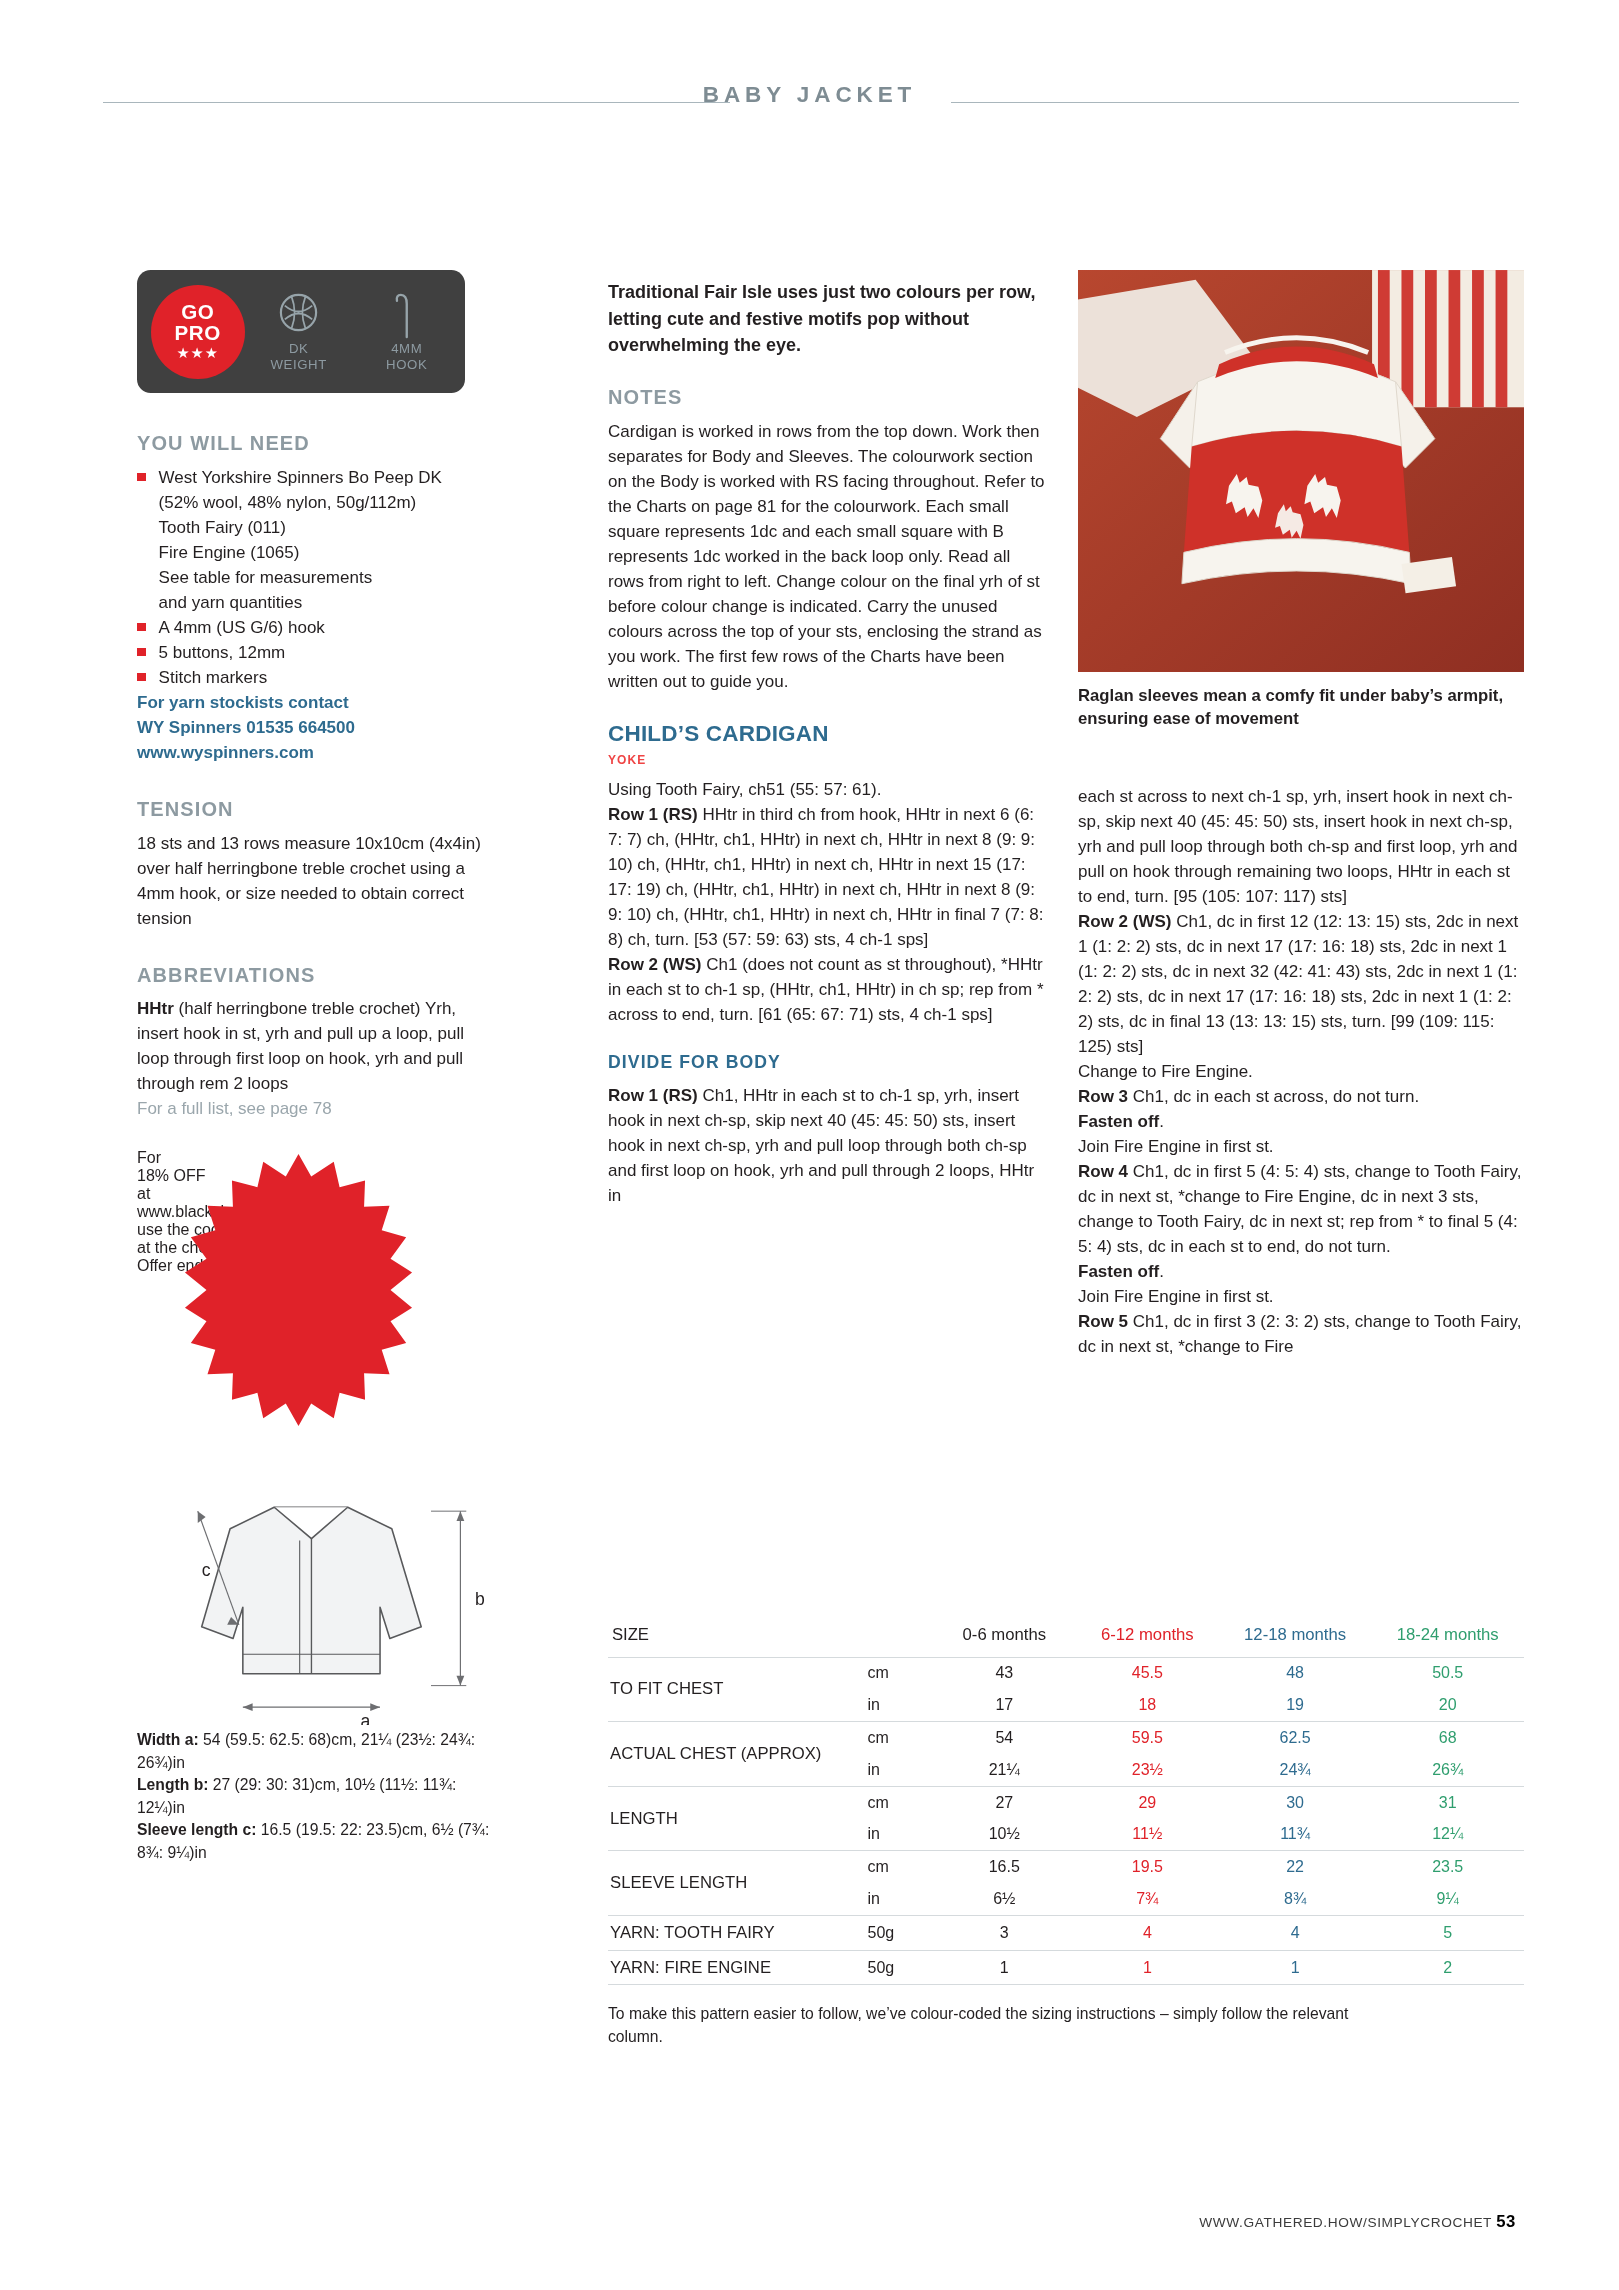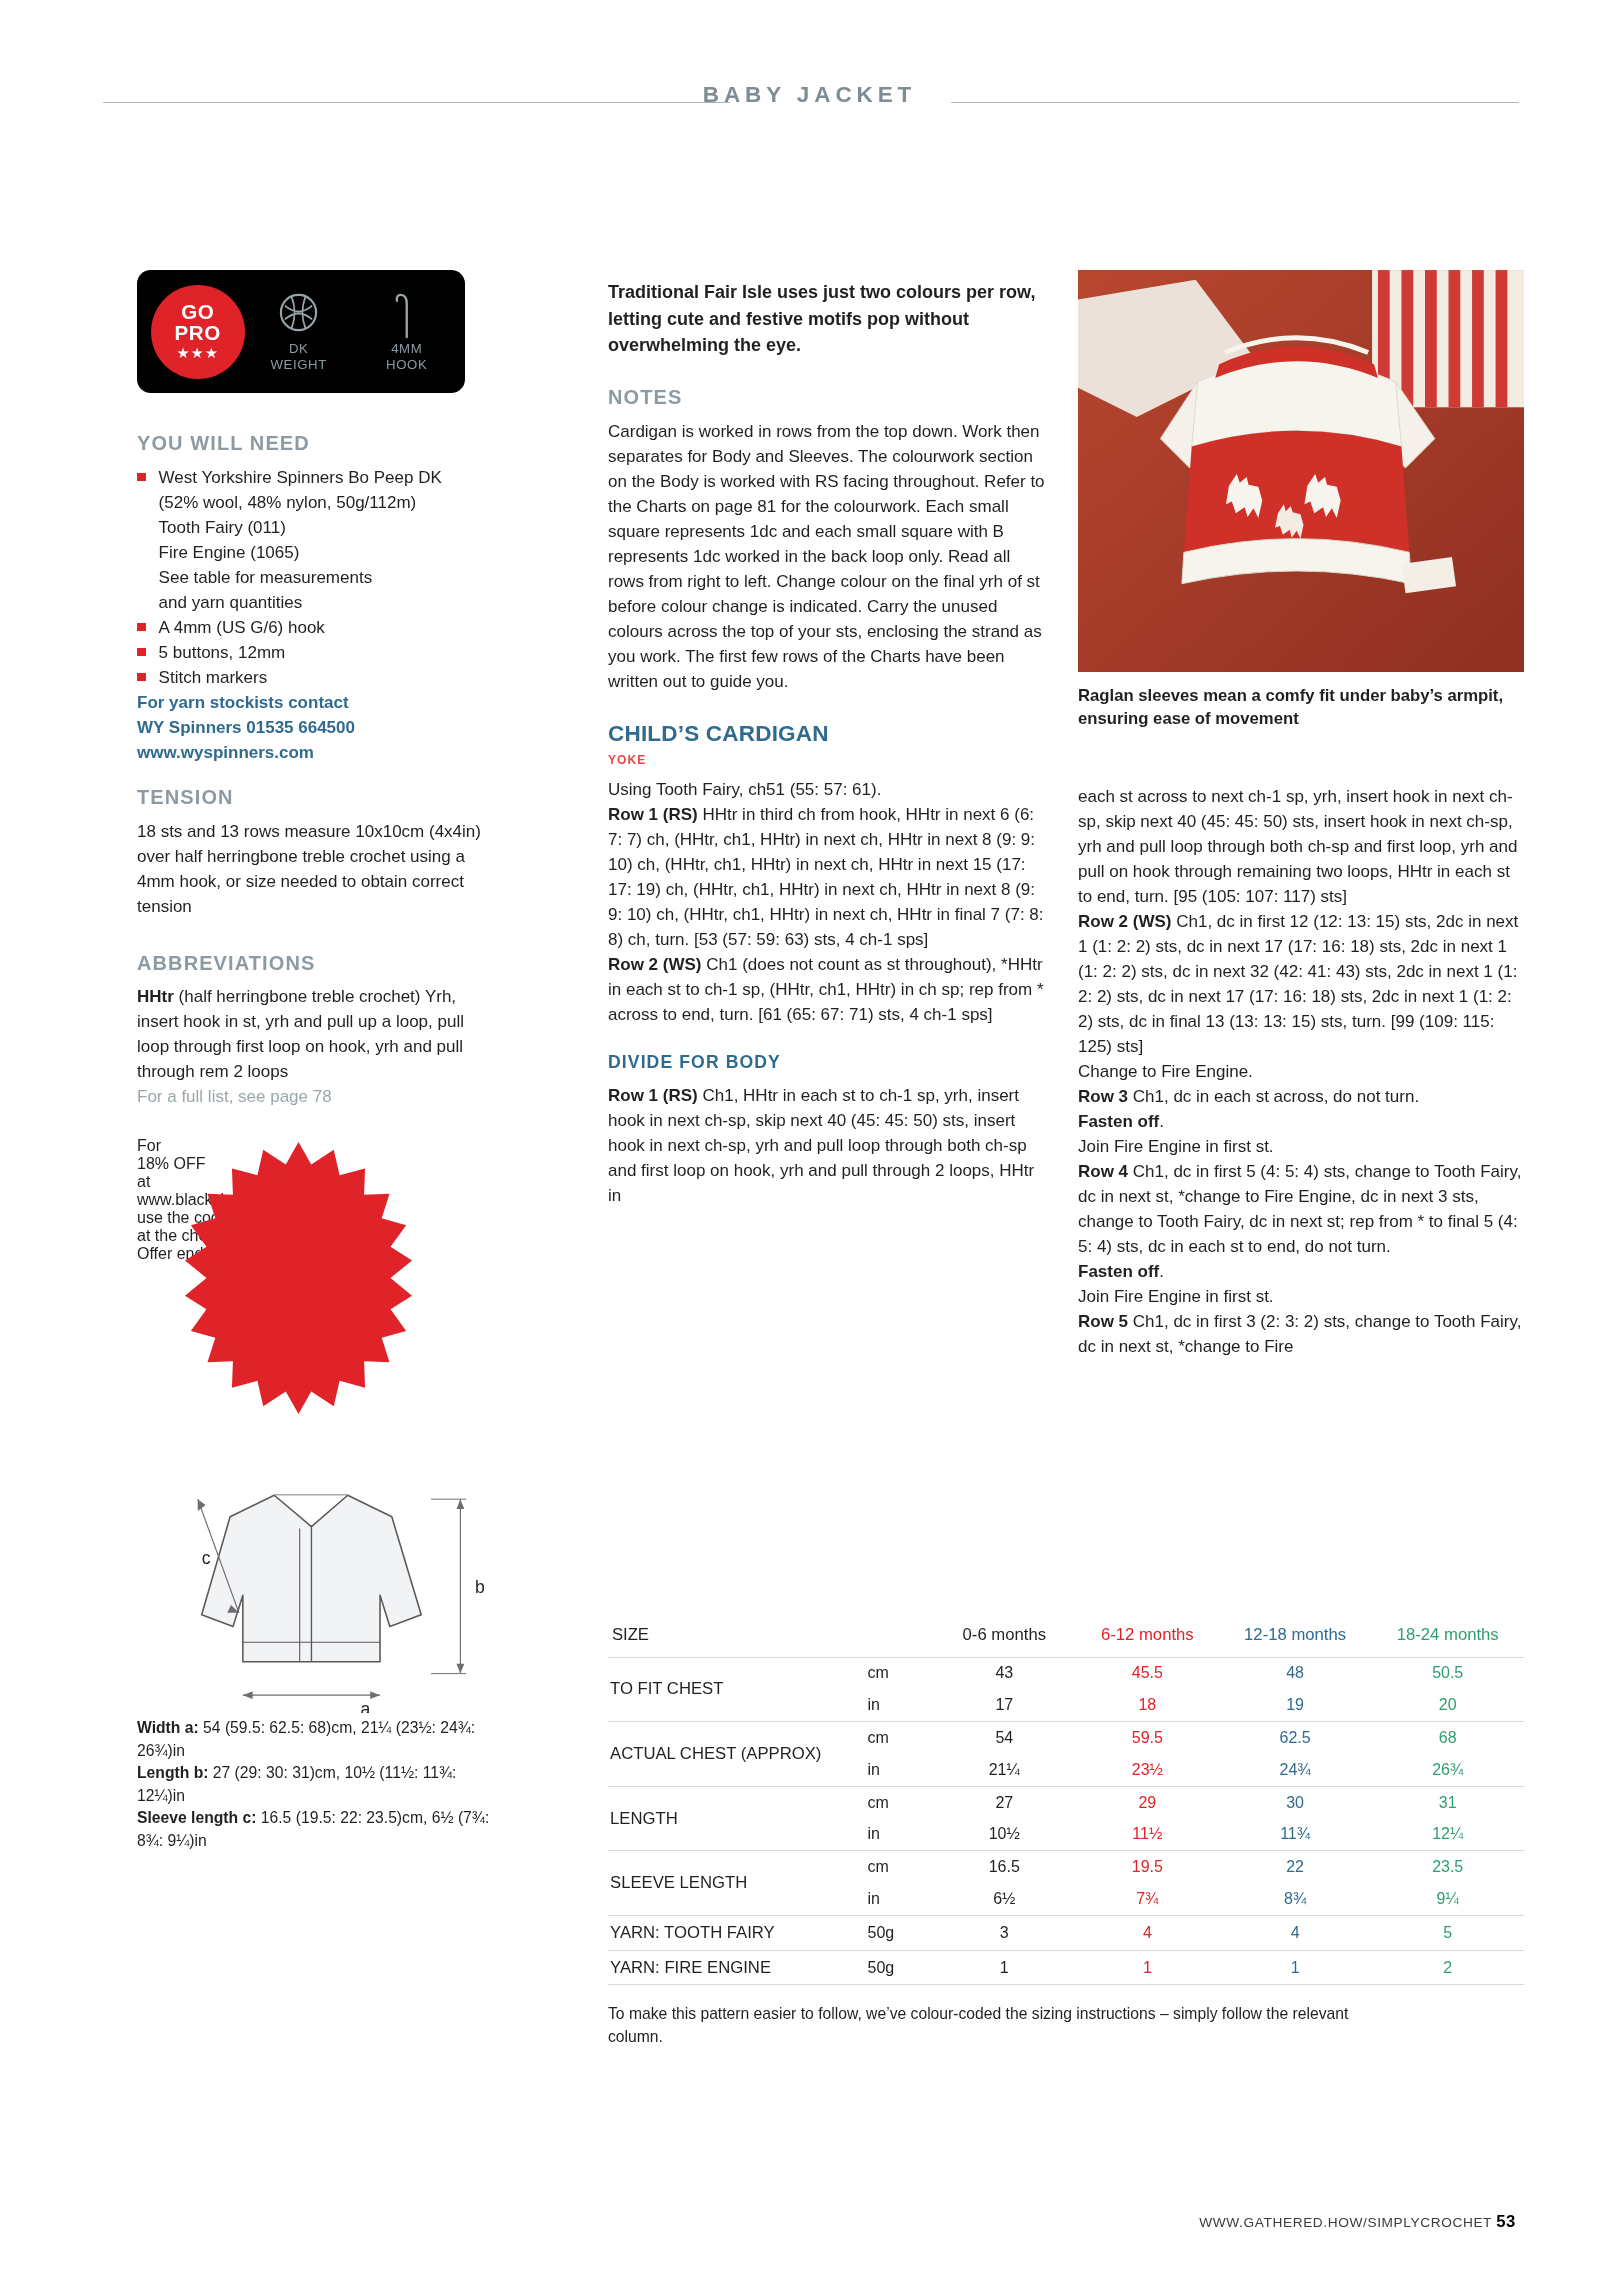--- a/index.html
+++ b/index.html
@@ -32,21 +32,21 @@
     font-weight:bold; margin:0 0 9.8px 0;
   }
   p, li { font-size:17px; line-height:25px; margin:0; }
   .small { font-size:15.7px; line-height:22.5px; }
 
   
   #left-col { left:137px; top:270px; width:353px; }
 
   .badge-bar {
     position:relative; width:328px; height:123px;
-    background:#000000; border-radius:13.7px;
+    background:#404040; border-radius:13.7px;
     display:flex; align-items:center; padding-left:13.7px;
   }
   .gopro {
     width:94px; height:94px; border-radius:50%;
     background:#e02229; color:#fff; display:flex; flex-direction:column;
     align-items:center; justify-content:center; line-height:1;
     flex:0 0 auto;
   }
   .gopro .g1 { font-size:20.6px; font-weight:bold; letter-spacing:0.5px; }
   .gopro .g2 { font-size:20.6px; font-weight:bold; letter-spacing:0.5px; }
@@ -171,21 +171,21 @@
     </li>
     <li>
       <span class="sq"></span>
       <span>Stitch markers</span>
     </li>
   </ul>
   <div class="bluelink">For yarn stockists contact</div>
   <div class="bluelink">WY Spinners 01535 664500</div>
   <div class="bluelink">www.wyspinners.com</div>
 
-  <h2 class="sec" style="margin-top:21px">TENSION</h2>
+  <h2 class="sec" style="margin-top:33px">TENSION</h2>
   <p>18 sts and 13 rows measure 10x10cm (4x4in) over half herringbone treble crochet using a 4mm hook, or size needed to obtain correct tension</p>
 
   <h2 class="sec" style="margin-top:33px">ABBREVIATIONS</h2>
   <p><b>HHtr</b><span> (half herringbone treble crochet) Yrh, insert hook in st, yrh and pull up a loop, pull loop through first loop on hook, yrh and pull through rem 2 loops</span></p>
   <p class="grey-note">For a full list, see page 78</p>
 
   <div class="rosette-wrap">
     <svg class="rosette" viewBox="0 0 330 290">
       <g transform="translate(165,145)">
         <path id="star" d="" fill="#e02229"></path>

